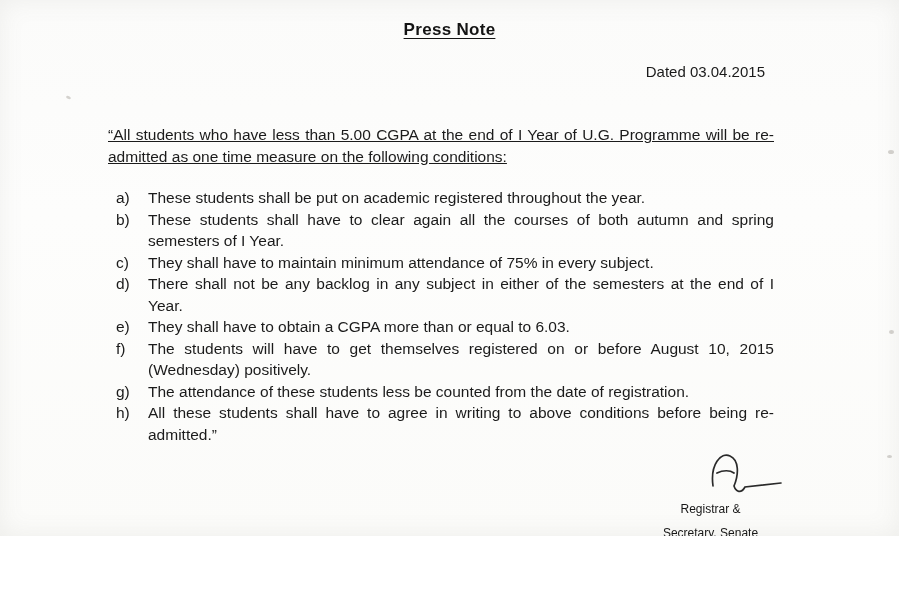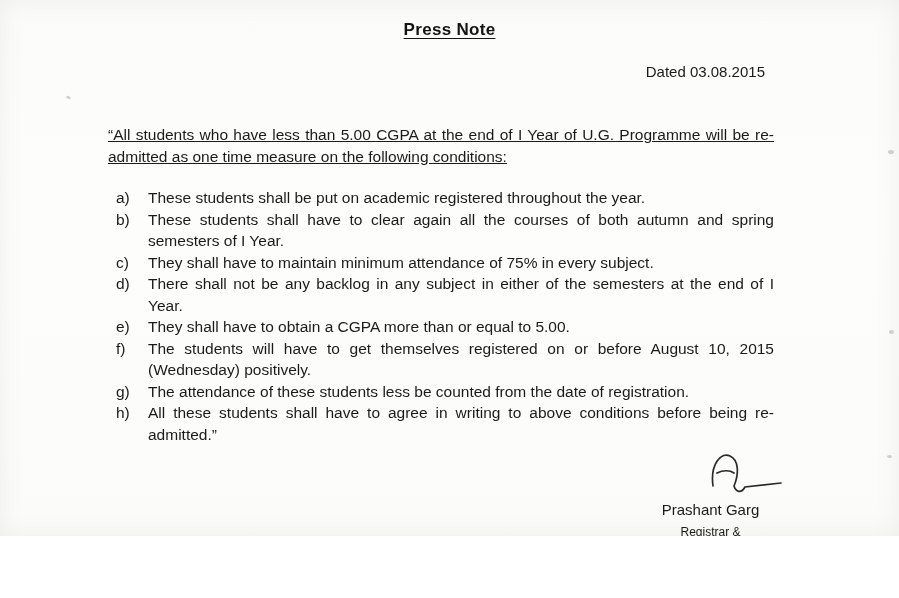--- a/index.html
+++ b/index.html
@@ -108,21 +108,21 @@
     box-shadow: inset 0 0 24px rgba(120,120,110,0.10);
   }
 </style>
 </head>
 <body>
 
 <div class="page">
 
   <div class="doc-title">Press Note</div>
 
-  <div class="doc-date">Dated 03.08.2015</div>
+  <div class="doc-date">Dated 03.04.2015</div>
 
   <div class="content">
     <p class="intro">“All students who have less than 5.00 CGPA at the end of I Year of U.G. Programme will be re-admitted as one time measure on the following conditions:</p>
 
     <ul class="conditions">
       <li class="condition-row">
         <span class="condition-label">a)</span>
         <span class="condition-text">These students shall be put on academic registered throughout the year.</span>
       </li>
       <li class="condition-row">
@@ -132,21 +132,21 @@
       <li class="condition-row">
         <span class="condition-label">c)</span>
         <span class="condition-text">They shall have to maintain minimum attendance of 75% in every subject.</span>
       </li>
       <li class="condition-row">
         <span class="condition-label">d)</span>
         <span class="condition-text">There shall not be any backlog in any subject in either of the semesters at the end of I Year.</span>
       </li>
       <li class="condition-row">
         <span class="condition-label">e)</span>
-        <span class="condition-text">They shall have to obtain a CGPA more than or equal to 5.00.</span>
+        <span class="condition-text">They shall have to obtain a CGPA more than or equal to 6.03.</span>
       </li>
       <li class="condition-row">
         <span class="condition-label">f)</span>
         <span class="condition-text">The students will have to get themselves registered on or before August 10, 2015 (Wednesday) positively.</span>
       </li>
       <li class="condition-row">
         <span class="condition-label">g)</span>
         <span class="condition-text">The attendance of these students less be counted from the date of registration.</span>
       </li>
       <li class="condition-row">
@@ -156,21 +156,20 @@
     </ul>
   </div>
 
   <div class="signature-block">
     <svg class="signature-glyph" width="86" height="48" viewBox="0 0 86 48">
       <path d="M10 38 C7 16 18 4 27 8 C36 12 36 26 31 38
                M14 25 C20 22 27 22 31 25
                M31 38 C33 44 38 46 42 39
                L78 35" stroke="#2a2a2a" stroke-width="1.7" fill="none" stroke-linecap="round"></path>
     </svg>
-    <div class="sig-name">Prashant Garg</div>
     <div class="sig-line">Registrar &amp;</div>
     <div class="sig-line">Secretary, Senate</div>
   </div>
 
   <div class="speck s1"></div>
   <div class="speck s2"></div>
   <div class="speck s3"></div>
   <div class="speck s4"></div>
   <div class="edge-shadow"></div>
 

